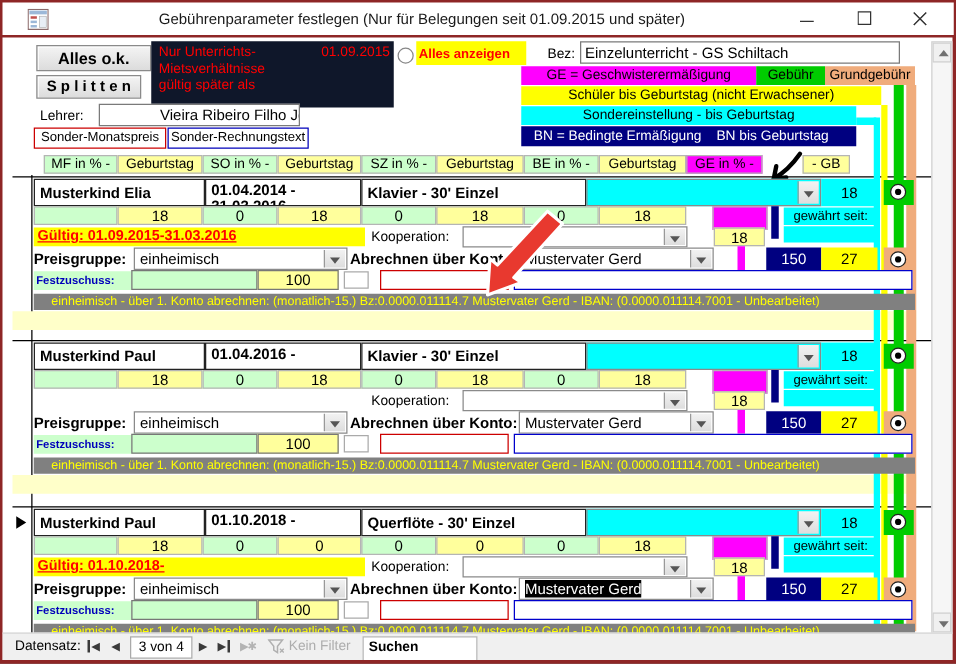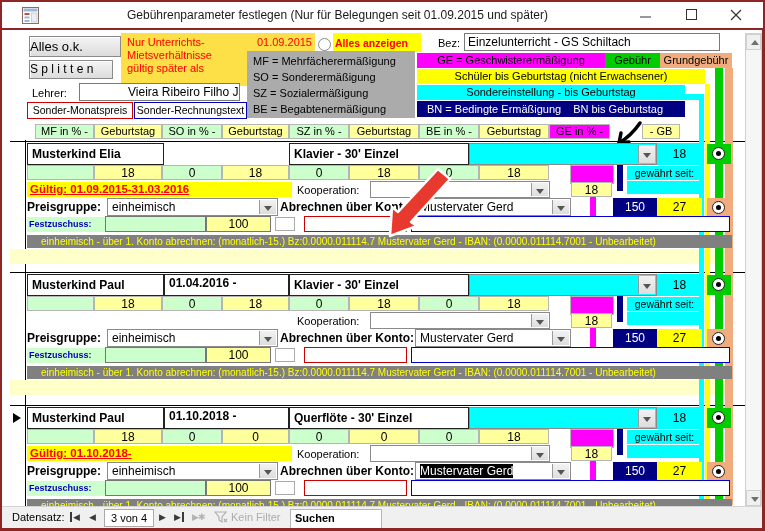--- a/index.html
+++ b/index.html
@@ -8,21 +8,21 @@
   #window{position:relative;width:765px;height:531px;background:#8E2626;overflow:hidden;}
   
   #titlebar{position:absolute;top:2px;left:2px;right:2px;height:26px;background:#fff;}
   #app-icon{position:absolute;left:20px;top:5px;width:17px;height:17px;}
   #title-text{position:absolute;left:125px;top:0;height:26px;line-height:26px;font-size:12px;color:#1a1a1a;white-space:nowrap;}
   .winbtn{position:absolute;top:0;width:32px;height:26px;text-align:center;color:#444;}
   #btn-min{left:628px;} #btn-max{left:674px;} #btn-close{left:718px;}
   
   #form-body{position:absolute;top:30px;left:2px;right:3px;bottom:3px;background:#fff;overflow:hidden;}
   .btn3d{background:linear-gradient(#f4f4f4,#dcdcdc);border:1px solid #8a8a8a;box-shadow:inset 1px 1px 0 #fff;
-         font-weight:normal;font-size:13px;text-align:left;box-sizing:border-box;color:#000;}
+         font-weight:bold;font-size:13px;text-align:center;box-sizing:border-box;color:#000;}
   .tbox{background:#fff;border:1px solid #7a7a7a;box-sizing:border-box;font-size:12px;padding:1px 3px;white-space:nowrap;overflow:hidden;}
   .lbl{font-size:11px;color:#000;white-space:nowrap;}
   .cell{box-sizing:border-box;border:1px solid #b5b5b5;font-size:11px;text-align:center;overflow:hidden;white-space:nowrap;}
   .cgreen{background:#CCFFCC;} .cyellow{background:#FFFF9C;}
   .ddbtn{position:absolute;top:1px;right:1px;bottom:1px;width:16px;background:linear-gradient(#f2f2f2,#ddd);border-left:1px solid #999;}
   .ddbtn::after{content:"";position:absolute;left:4px;top:45%;border:4px solid transparent;border-top:5px solid #555;}
   .radio-sq{box-sizing:border-box;}
   .radio-c{position:absolute;left:5px;top:3px;width:13px;height:13px;border-radius:50%;background:#fff;border:1px solid #222;box-sizing:border-box;}
   .radio-c.on::after{content:"";position:absolute;left:3px;top:3px;width:5px;height:5px;border-radius:50%;background:#000;}
   
@@ -89,43 +89,37 @@
           <path d="M1 8 L11 18 M11 8 L1 18" stroke="#333" stroke-width="1.2"></path>
         </svg>
     </div>
   </div>
 
   <div id="form-body">
 
     <div class="abs btn3d" style="left:27px;top:6px;width:92px;height:21px;line-height:19px;">Alles o.k.</div>
     <div class="abs btn3d" style="left:27px;top:30px;width:84px;height:19px;line-height:17px;font-size:12px;">S p l i t t e n</div>
 
-    <div class="abs" style="left:119px;top:3px;width:194px;height:53px;background:#fde047;">
+    <div class="abs" style="left:119px;top:3px;width:194px;height:53px;background:#0f172a;">
       <div class="abs" style="left:6px;top:3px;font-size:11px;color:#FF0000;line-height:13px;">
         <div>Nur Unterrichts-</div>
         <div>Mietsverhältnisse</div>
         <div>gültig später als</div>
       </div>
       <div class="abs" style="right:3px;top:3px;font-size:11px;color:#FF0000;">01.09.2015</div>
     </div>
 
     <div class="abs" style="left:316px;top:8px;width:13px;height:13px;border-radius:50%;background:#fff;border:1px solid #888;box-sizing:border-box;"></div>
     <div class="abs" style="left:331px;top:3px;width:88px;height:19px;background:#FFFF00;">
       <div class="abs" style="left:2px;top:4px;font-size:10.5px;font-weight:bold;color:#FF0000;white-space:nowrap;">Alles anzeigen</div>
     </div>
 
     <div class="abs lbl" style="left:436px;top:7px;">Bez:</div>
     <div class="abs tbox" style="left:462px;top:3px;width:256px;height:18px;line-height:15px;">Einzelunterricht - GS Schiltach</div>
 
-    <div class="abs" style="left:245px;top:21px;width:168px;height:67px;background:#ABABAB;padding:2px 0 0 6px;box-sizing:border-box;">
-      <div class="lbl" style="line-height:16px;">MF = Mehrfächerermäßigung</div>
-      <div class="lbl" style="line-height:16px;">SO = Sonderermäßigung</div>
-      <div class="lbl" style="line-height:16px;">SZ = Sozialermäßigung</div>
-      <div class="lbl" style="line-height:16px;">BE = Begabtenermäßigung</div>
-    </div>
 
     <div class="abs legbox" style="left:415px;top:23px;width:188px;height:15px;background:#FF00FF;">GE = Geschwisterermäßigung</div>
     <div class="abs legbox" style="left:603px;top:23px;width:55px;height:15px;background:#00CC00;">Gebühr</div>
     <div class="abs legbox" style="left:658px;top:23px;width:72px;height:15px;background:#F0AC7C;">Grundgebühr</div>
     <div class="abs legbox" style="left:415px;top:39px;width:288px;height:15px;background:#FFFF00;">Schüler bis Geburtstag (nicht Erwachsener)</div>
     <div class="abs legbox" style="left:415px;top:55px;width:268px;height:15px;background:#00FFFF;">Sondereinstellung   -   bis Geburtstag</div>
     <div class="abs legbox" style="left:415px;top:71px;width:268px;height:16px;background:#000080;color:#fff;line-height:16px;display:flex;justify-content:space-between;padding:0 22px 0 10px;">
       <span>BN = Bedingte Ermäßigung</span>
       <span>BN bis Geburtstag</span>
     </div>
@@ -151,20 +145,24 @@
     </svg>
     <div class="abs cell cyellow" style="left:640px;top:94px;width:38px;height:15px;">- GB</div>
 
     <div class="abs" style="left:23px;top:110px;width:1px;height:367px;background:#000;"></div>
 
     <div class="abs" style="left:0;top:0;width:760px;height:498px;" id="records-host">
   <div class="record r0">
     <div class="rec-line"></div>
 
     <div class="bigbox" style="left:25px;top:0;width:137px;height:22px;line-height:18px;">Musterkind Elia</div>
+    <div class="bigbox" style="left:162px;top:0;width:125px;height:22px;line-height:13px;padding-top:2px;">
+      <div>01.04.2014 -</div>
+      <div>31.03.2016</div>
+    </div>
     <div class="bigbox" style="left:287px;top:0;width:180px;height:22px;line-height:18px;">Klavier - 30' Einzel</div>
     <div class="abs" style="left:467px;top:0;width:188px;height:22px;background:#00FFFF;border:1px solid #8a8a8a;box-sizing:border-box;">
       <div class="ddbtn"></div>
     </div>
     <div class="abs" style="left:655px;top:0;width:45px;height:22px;background:#00FFFF;font-size:12px;text-align:center;line-height:22px;z-index:1;">18</div>
     <div class="abs radio-sq" style="left:705px;top:1px;width:24px;height:20px;background:#00CC00;z-index:1;">
             <div class="radio-c on"></div>
           </div>
 
     <div class="vc cell cgreen" style="left:25px;width:67px;"></div>

